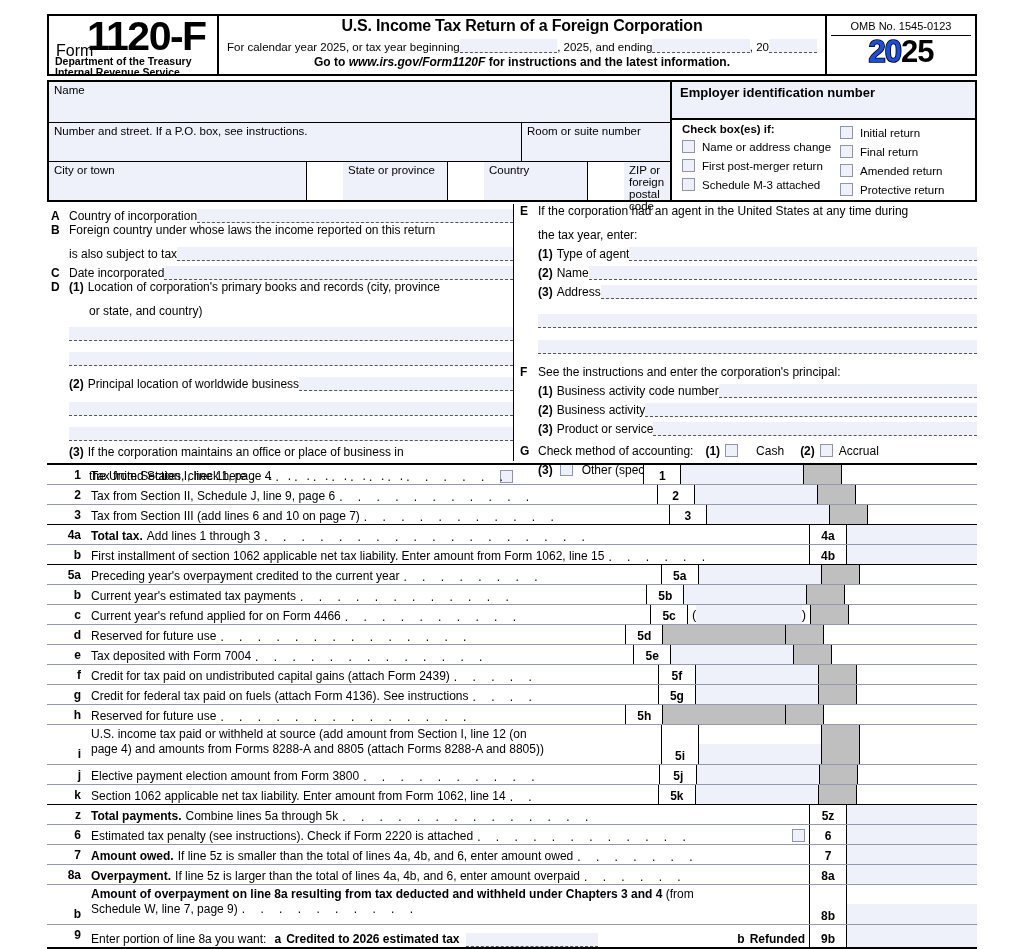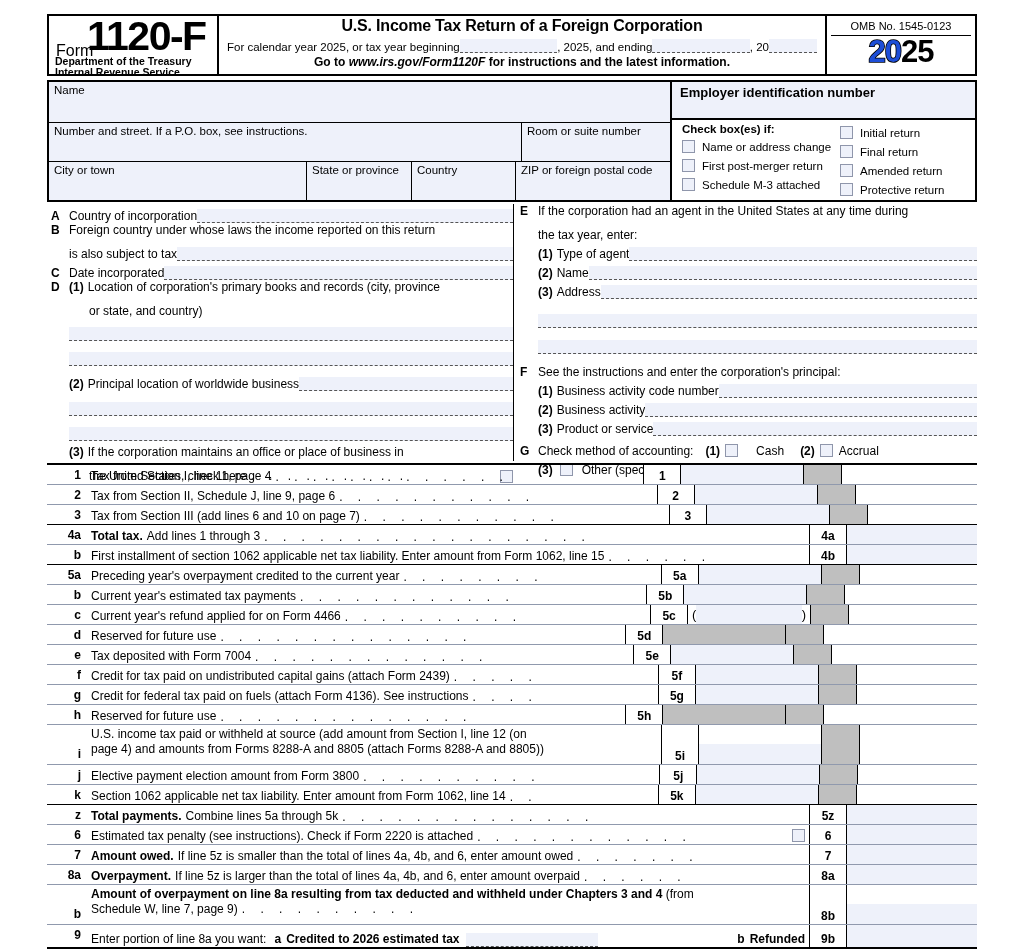--- a/index.html
+++ b/index.html
@@ -216,21 +216,21 @@
       </div>
     </div>
     <div class="addrow" style="height:39px;">
       <div class="addcell" style="flex:1 1 auto;">
         <span>Number and street. If a P.O. box, see instructions.</span>
       </div>
       <div class="addcell" style="flex:0 0 148px;">
         <span>Room or suite number</span>
       </div>
     </div>
-    <div class="addrow" style="height:38px;border-bottom:none;">
+    <div class="addrow" style="height:38px;border-bottom:none;gap:36px;">
       <div class="addcell" style="flex:0 0 258px;">
         <span>City or town</span>
       </div>
       <div class="addcell" style="flex:0 0 105px;">
         <span>State or province</span>
       </div>
       <div class="addcell" style="flex:0 0 104px;">
         <span>Country</span>
       </div>
       <div class="addcell" style="flex:1 1 auto;">

